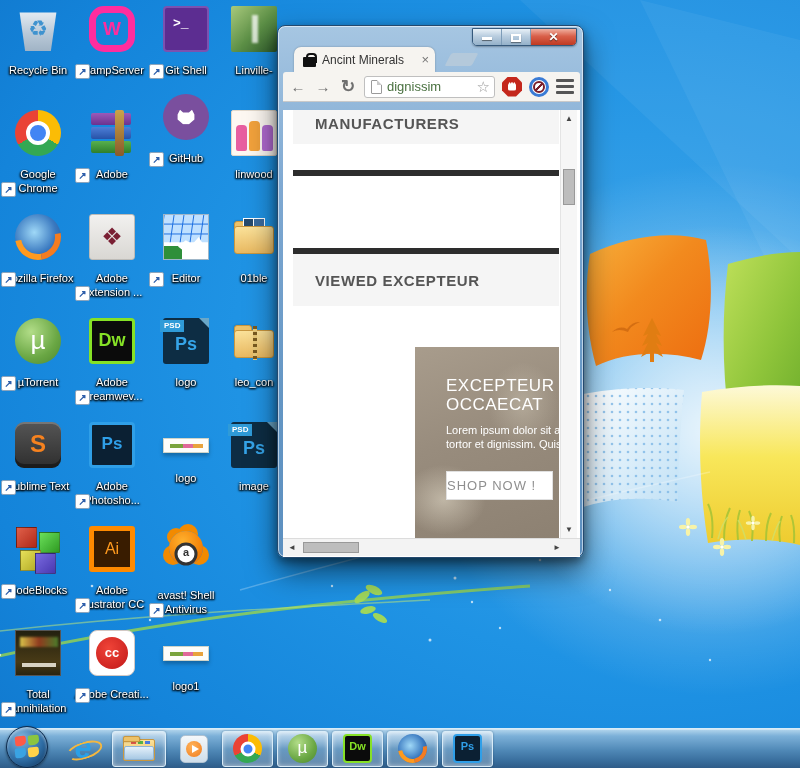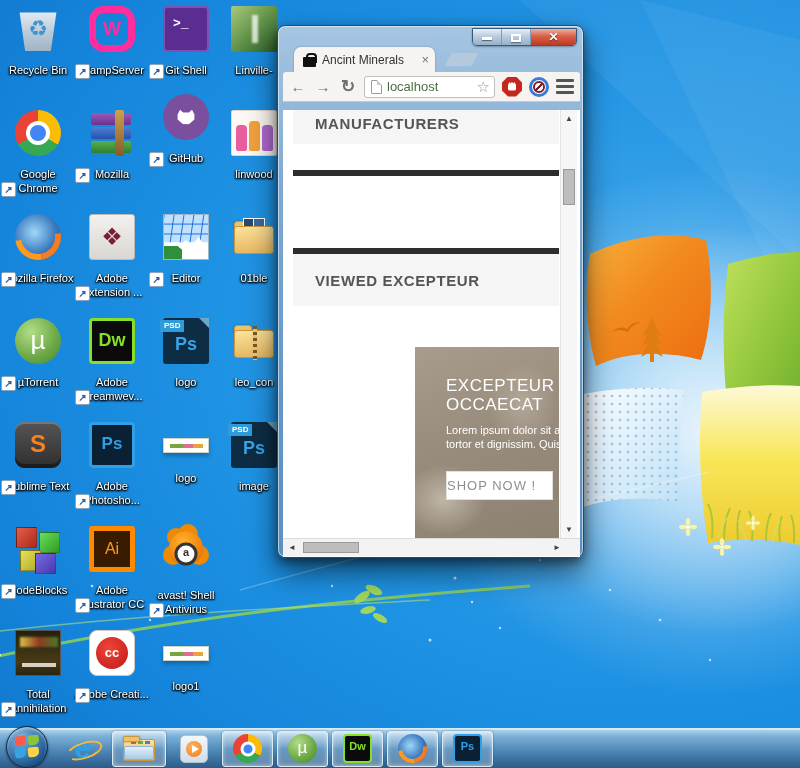--- a/index.html
+++ b/index.html
@@ -369,21 +369,21 @@
     <div class="badge"></div>
     <div class="dlabel">Google Chrome</div>
   </div>
   <div class="dicon" style="left:74px;top:110px">
     <div class="ic ic-winrar">
         <i class="book b1"></i>
         <i class="book b2"></i>
         <i class="book b3"></i>
       </div>
     <div class="badge"></div>
-    <div class="dlabel">Mozilla</div>
+    <div class="dlabel">Adobe</div>
   </div>
   <div class="dicon" style="left:148px;top:94px">
     <div class="ic ic-github"></div>
     <div class="badge"></div>
     <div class="dlabel">GitHub</div>
   </div>
   <div class="dicon" style="left:216px;top:110px">
     <div class="ic ic-photo-products">
         <i class="p1"></i>
         <i class="p2"></i>
@@ -523,21 +523,21 @@
     <div class="tclose">×</div>
   </div>
   <div class="newtab"></div>
 
   <div class="toolbar">
     <div class="navic">←</div>
     <div class="navic">→</div>
     <div class="navic" style="font-size:17px">↻</div>
     <div class="omnibox">
       <div class="doc"></div>
-      <div class="url">localhost</div>
+      <div class="url">dignissim</div>
       <div class="star">☆</div>
     </div>
     <div class="ext ext-adblock"></div>
     <div class="ext ext-noentry"></div>
     <div class="menuic">
         <i></i>
         <i></i>
         <i></i>
       </div>
   </div>

